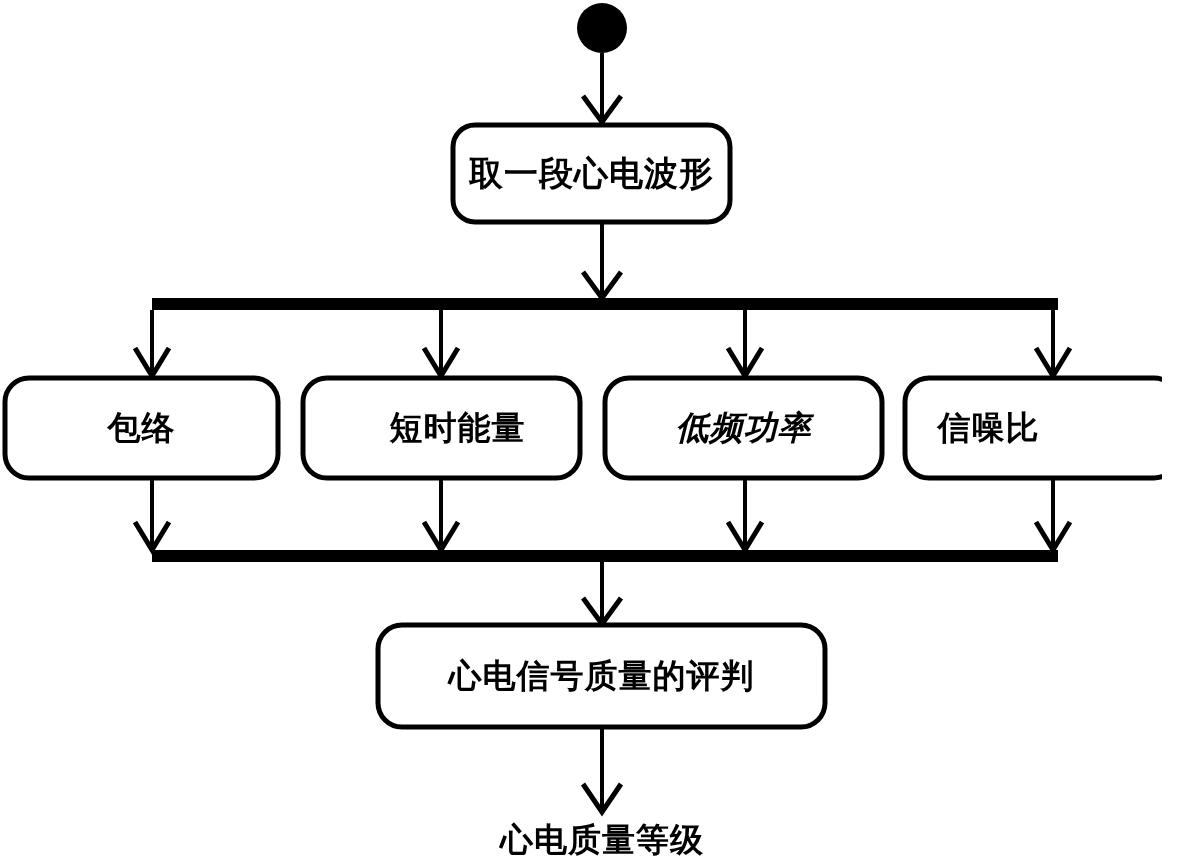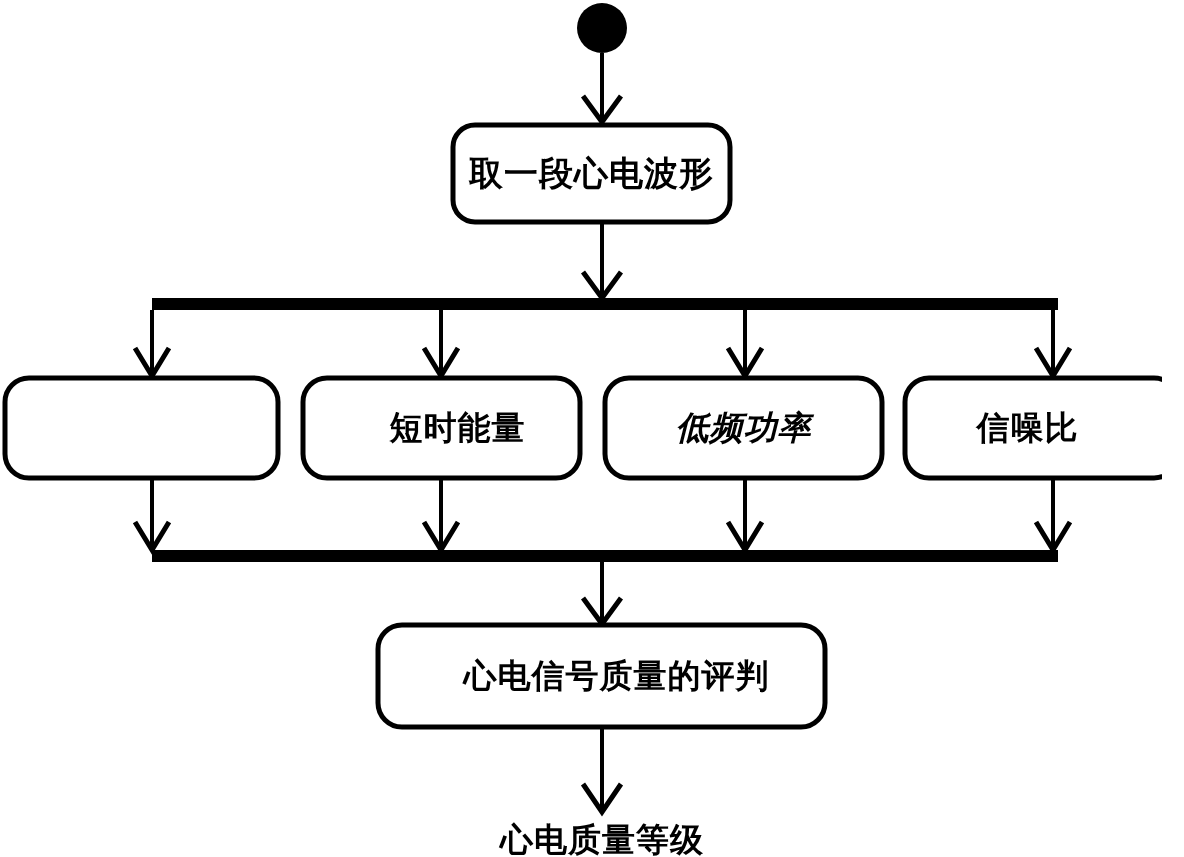--- a/index.html
+++ b/index.html
@@ -130,24 +130,25 @@
     <polyline class="arrow-head" points="583,598 602,624 621,598"></polyline>
 
     <rect class="node-shape" x="378" y="625" width="447" height="102" rx="24" ry="24"></rect>
 
     <line class="flow-line" x1="602" y1="727" x2="602" y2="812"></line>
     <polyline class="arrow-head" points="583,784 602,812 621,784"></polyline>
   </svg>
 
   <div class="node-label label-lg" style="left:453px; top:125px; width:277px; height:97px;">取一段心电波形</div>
 
+  <div class="node-label label-md" style="left:5px; top:378px; width:273px; height:100px;">包络</div>
 
   <div class="node-label label-md" style="left:319px; top:378px; width:277px; height:100px;">短时能量</div>
 
   <div class="node-label label-md" style="left:605px; top:378px; width:277px; height:100px;font-style:italic;">低频功率</div>
 
-  <div class="node-label label-md" style="left:891px; top:378px; width:273px; height:100px;">信噪比</div>
+  <div class="node-label label-md" style="left:852px; top:378px; width:273px; height:100px;">信噪比</div>
 
-  <div class="node-label label-md" style="left:393px; top:625px; width:447px; height:102px;">心电信号质量的评判</div>
+  <div class="node-label label-md" style="left:378px; top:625px; width:447px; height:102px;">心电信号质量的评判</div>
 
   <div class="terminal-label" style="left: 0px; top: 818px; width: 1184px; text-align: center; transform: translateX(10px);">心电质量等级</div>
 
 </div>
 
 </body></html>

